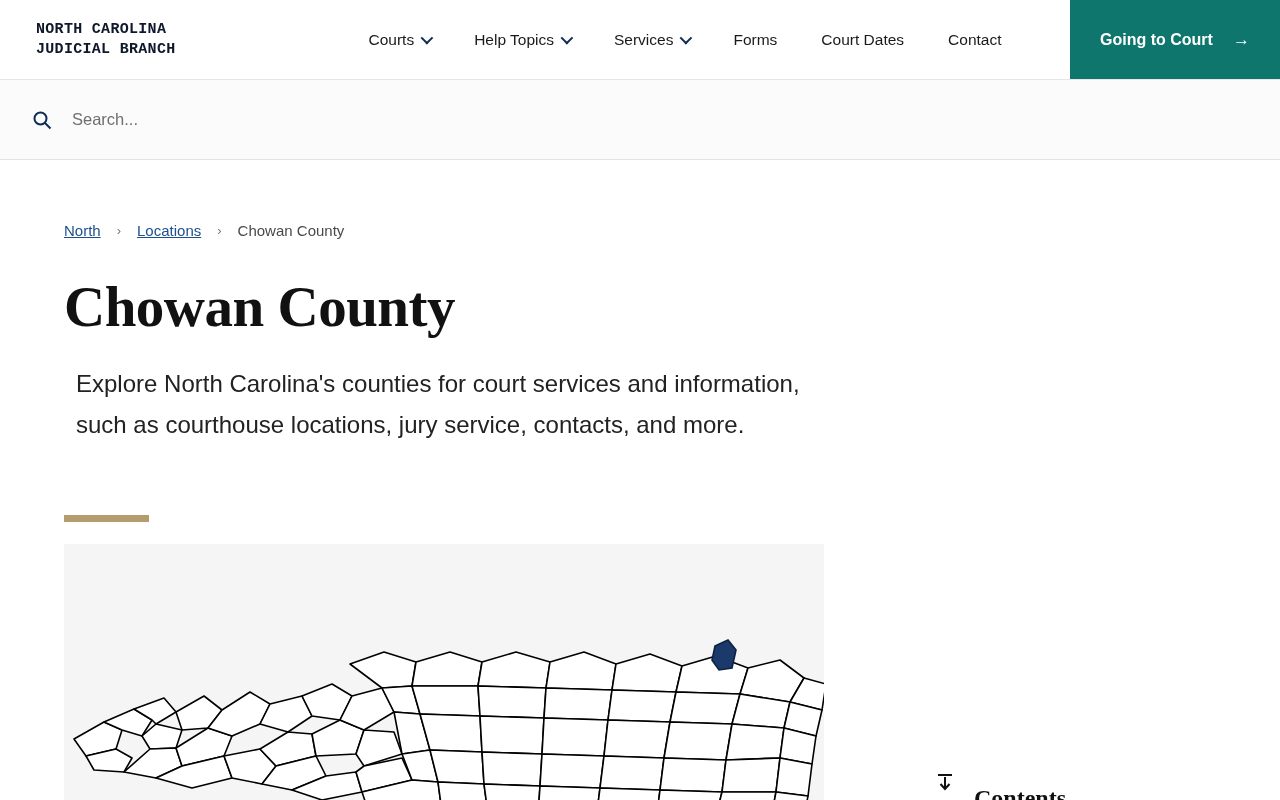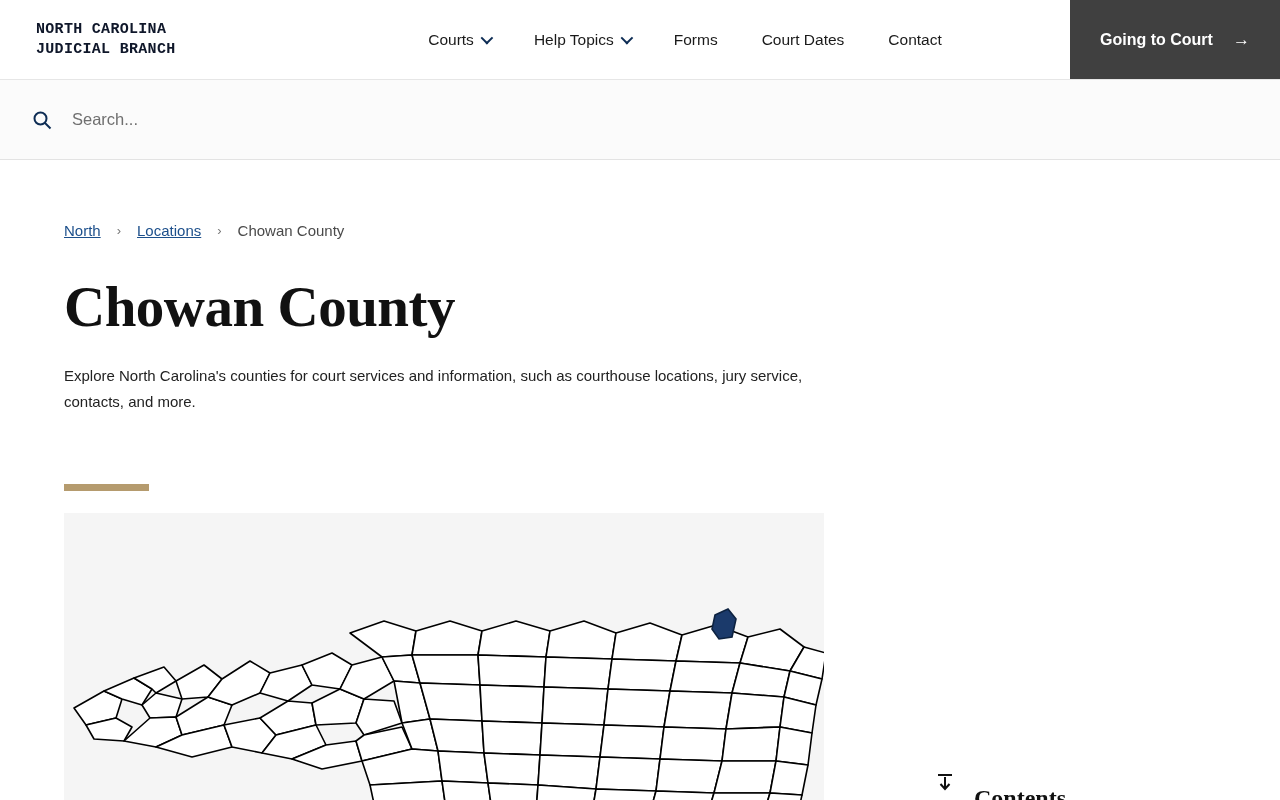--- a/index.html
+++ b/index.html
@@ -59,21 +59,21 @@
   .caret {
     display: inline-block;
     width: 9px;
     height: 9px;
     border-right: 2px solid #0d2c54;
     border-bottom: 2px solid #0d2c54;
     transform: rotate(45deg) translateY(-2px);
   }
   .cta {
     width: 210px;
-    background: #404040;
+    background: #0f766e;
     color: #ffffff;
     display: flex;
     align-items: center;
     justify-content: center;
     gap: 20px;
     font-size: 16px;
     font-weight: bold;
     cursor: pointer;
   }
   .cta .arrow { font-size: 17px; line-height: 1; }
@@ -131,25 +131,25 @@
   h1.page-title {
     font-family: "Liberation Serif", serif;
     font-size: 57px;
     font-weight: bold;
     letter-spacing: -0.5px;
     margin: 38px 0 26px 0;
     color: #111111;
     line-height: 1.05;
   }
   .intro {
-    font-size: 15px;
+    font-size: 24px;
     line-height: 1.72;
     color: #222;
     max-width: 770px;
-    margin: 0;
+    margin: 12px;
   }
   .gold-rule {
     width: 85px;
     height: 7px;
     background: #b59b6e;
     margin: 70px 0 22px 0;
   }
   .map-box {
     width: 760px;
     height: 300px;
@@ -190,20 +190,24 @@
     </div>
   </div>
 
   <nav class="nav">
     <div class="nav-item">
       <span>Courts</span>
       <span class="caret"></span>
     </div>
     <div class="nav-item">
       <span>Help Topics</span>
+      <span class="caret"></span>
+    </div>
+    <div class="nav-item">
+      <span>Services</span>
       <span class="caret"></span>
     </div>
     <div class="nav-item">
       <span>Forms</span>
     </div>
     <div class="nav-item">
       <span>Court Dates</span>
     </div>
     <div class="nav-item">
       <span>Contact</span>

